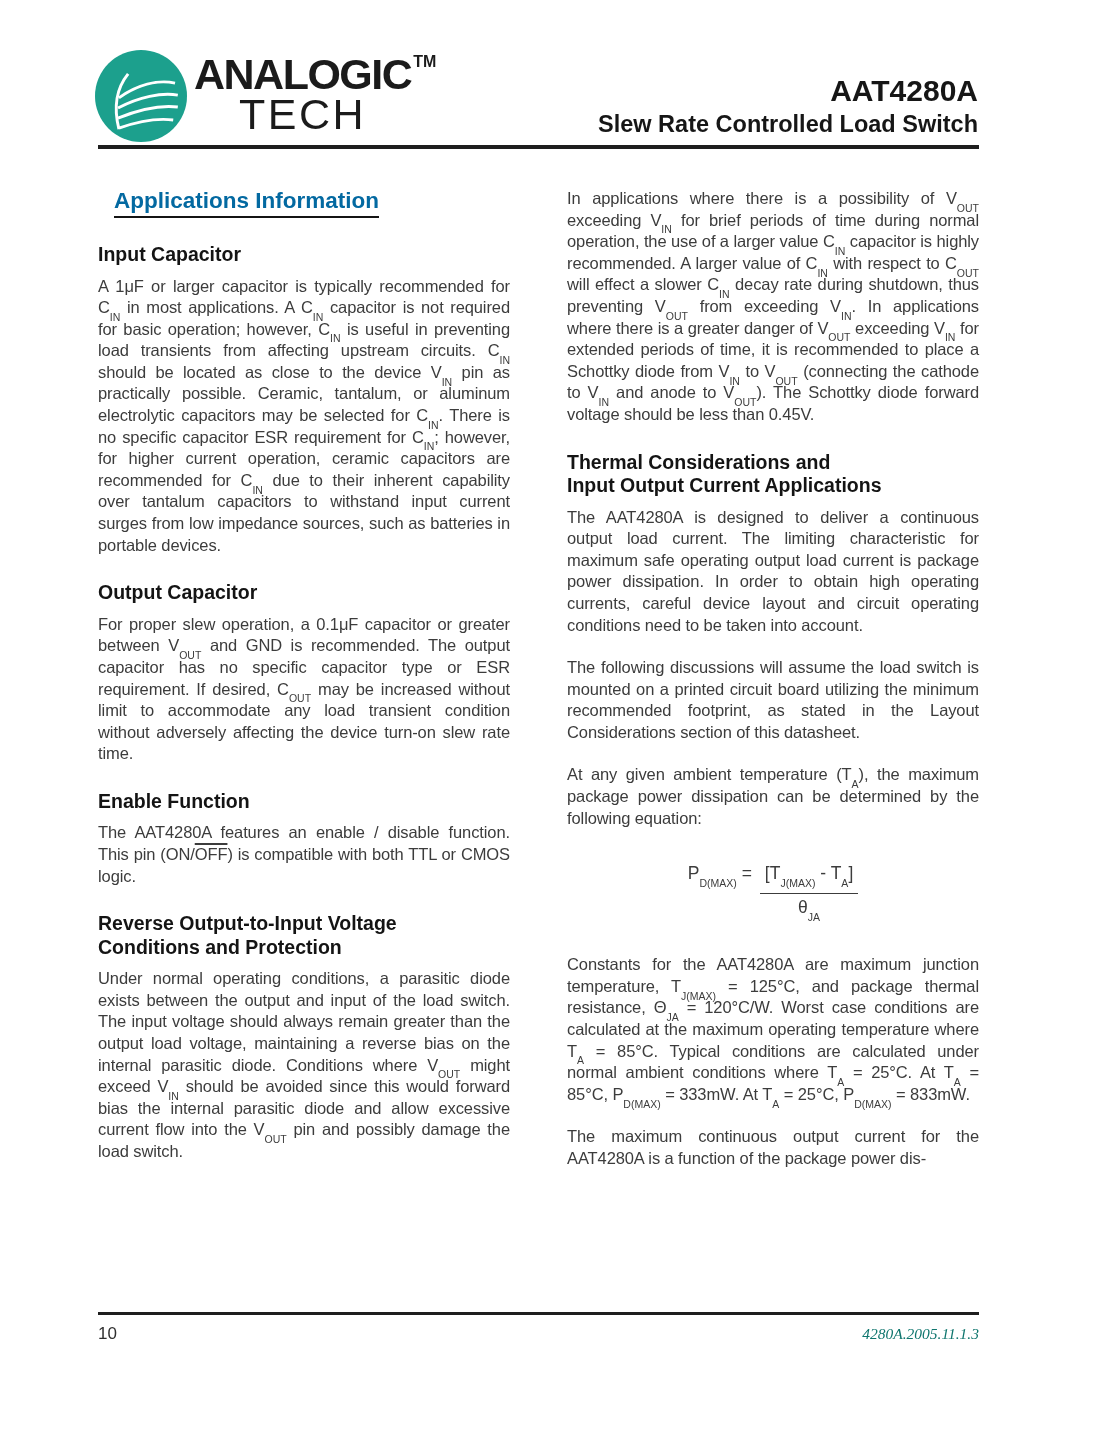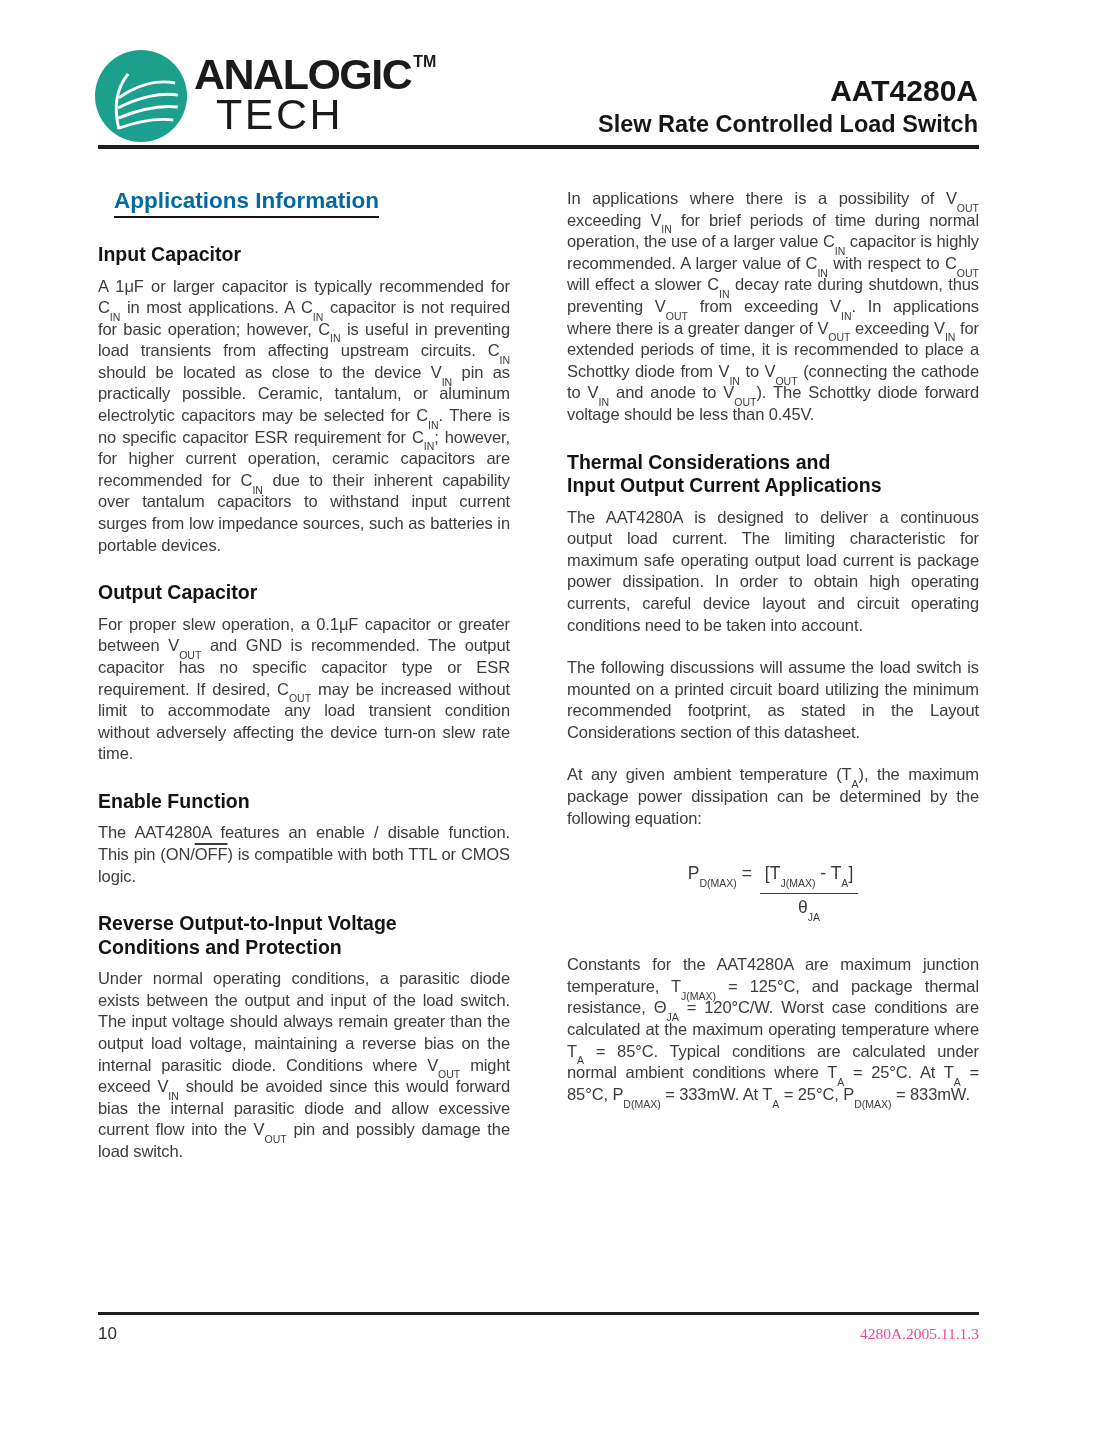--- a/index.html
+++ b/index.html
@@ -10,21 +10,21 @@
     font-family: "Liberation Sans", sans-serif;
     -webkit-font-smoothing: antialiased;
   }
   .page { position: absolute; inset: 0; overflow: hidden; }
 
   
   .logo-icon { position: absolute; left: 95px; top: 50px; width: 92px; height: 92px; }
   .wordmark { position: absolute; left: 194px; top: 53px; color: #1b1b1b; white-space: nowrap; }
   .brand1 { font-size: 43px; font-weight: 700; letter-spacing: -1.5px; line-height: 1; }
   .tm { font-size: 16px; font-weight: 700; letter-spacing: 0; position: relative; top: -22px; margin-left: 2px; }
-  .brand2 { font-size: 43px; font-weight: 400; letter-spacing: 2.5px; line-height: 1; margin: -3px 0 0 22px; }
+  .brand2 { font-size: 43px; font-weight: 400; letter-spacing: 2.5px; line-height: 1; margin: -3px 0 0 45px; }
   .header-right { position: absolute; right: 127px; top: 72px; text-align: right; color: #161616; white-space: nowrap; }
   .part-number { font-size: 30px; font-weight: 700; line-height: 37px; }
   .doc-subtitle { font-size: 23.5px; font-weight: 700; line-height: 30px; }
   .header-rule { position: absolute; left: 98px; top: 145px; width: 881px; height: 4px; background: #1e1e1e; }
 
   
   .col { position: absolute; top: 188px; width: 412px; color: #3c3c3c; }
   .col-left { left: 98px; }
   .col-right { left: 567px; }
 
@@ -38,21 +38,21 @@
   
   .equation { display: flex; justify-content: center; align-items: flex-start; margin: 34px 0 36px 0; font-size: 17.5px; color: #3c3c3c; }
   .eq-frac { display: inline-flex; flex-direction: column; align-items: center; margin-left: 8px; }
   .eq-num { padding: 0 5px 9px 5px; border-bottom: 1.7px solid #3c3c3c; }
   .eq-den { padding-top: 3px; }
 
   
   .footer-rule { position: absolute; left: 98px; top: 1312px; width: 881px; height: 3px; background: #1e1e1e; }
   .footer-row { position: absolute; left: 98px; top: 1324px; width: 881px; display: flex; justify-content: space-between; align-items: baseline; }
   .page-number { font-size: 17px; color: #2f2f2f; }
-  .doc-code { font-family: "Liberation Serif", serif; font-size: 15.5px; color: #ec4899; }
+  .doc-code { font-family: "Liberation Serif", serif; font-style: italic; font-size: 15.5px; color: #0f766e; }
 </style>
 </head>
 <body>
 
 <div class="page">
 
   <svg class="logo-icon" viewBox="0 0 100 100">
     <circle cx="50" cy="50" r="50" fill="#1CA08D"></circle>
     <path d="M26 86 C 20 62, 23 42, 36 26" stroke="#ffffff" stroke-width="3.2" fill="none"></path>
     <path d="M26 52 C 46 38, 68 32, 87 36" stroke="#ffffff" stroke-width="3.2" fill="none"></path>
@@ -105,20 +105,21 @@
 
     <div class="equation">
       <span class="eq-lhs">P<sub>D(MAX)</sub> =</span>
       <span class="eq-frac">
         <span class="eq-num">[T<sub>J(MAX)</sub> - T<sub>A</sub>]</span>
         <span class="eq-den">θ<sub>JA</sub></span>
       </span>
     </div>
 
     <p>Constants for the AAT4280A are maximum junction temperature, T<sub>J(MAX)</sub> = 125°C, and package thermal resistance, Θ<sub>JA</sub> = 120°C/W. Worst case conditions are calculated at the maximum operating temperature where T<sub>A</sub> = 85°C. Typical conditions are calculated under normal ambient conditions where T<sub>A</sub> = 25°C. At T<sub>A</sub> = 85°C, P<sub>D(MAX)</sub> = 333mW. At T<sub>A</sub> = 25°C, P<sub>D(MAX)</sub> = 833mW.</p>
+    <p>The maximum continuous output current for the AAT4280A is a function of the package power dis-</p>
   </div>
 
   <div class="footer-rule"></div>
   <div class="footer-row">
     <span class="page-number">10</span>
     <span class="doc-code">4280A.2005.11.1.3</span>
   </div>
 
 </div>
 

